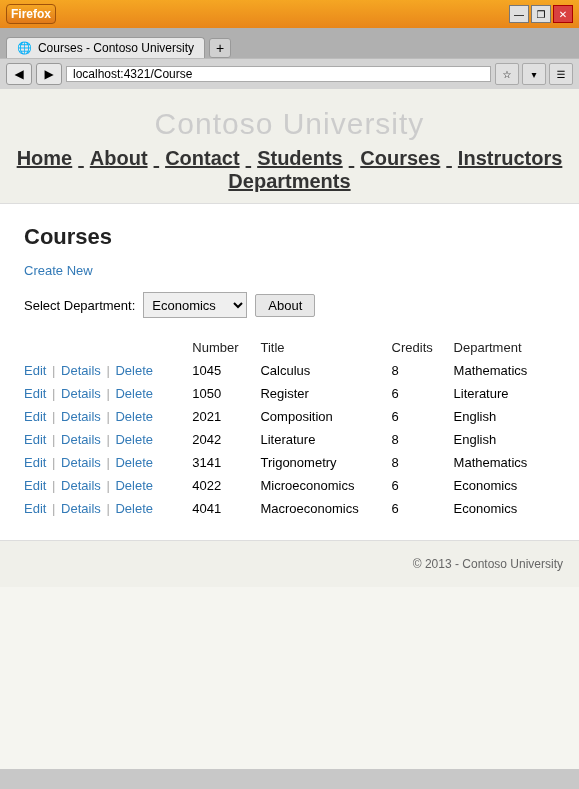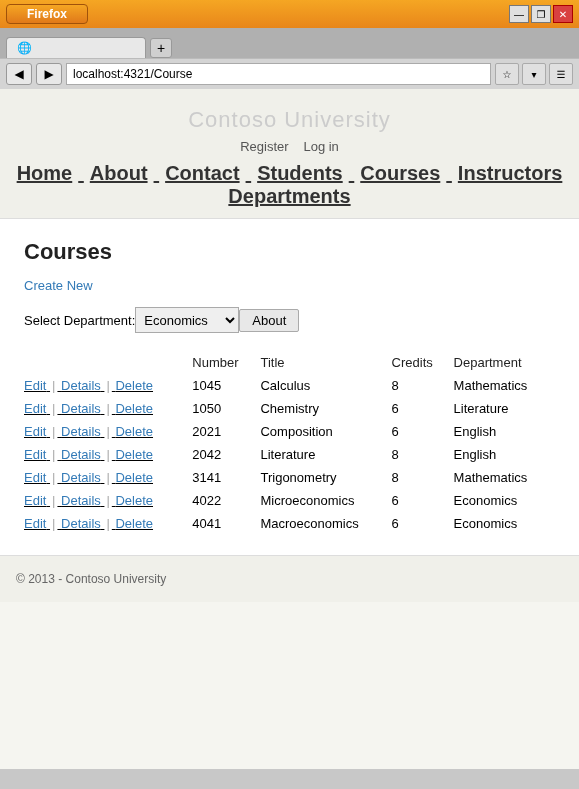--- a/index.html
+++ b/index.html
@@ -9,21 +9,21 @@
     .browser-chrome { background: #d9d9d9; }
     .title-bar {
       background: linear-gradient(to bottom, #f5a623, #e8861a);
       display: flex; align-items: center; justify-content: space-between;
       padding: 3px 6px; height: 28px;
     }
     .firefox-btn {
       background: linear-gradient(to bottom, #f5a623, #e0791a);
       border: 1px solid #a0520a; border-radius: 4px;
       color: white; font-weight: bold; font-size: 12px;
-      padding: 2px 20px; cursor: pointer;
+      padding: 2px 4px; cursor: pointer;
     }
     .window-controls { display: flex; gap: 2px; }
     .win-btn {
       width: 20px; height: 18px; border: 1px solid #777;
       background: #e0e0e0; font-size: 10px; cursor: pointer;
       display: flex; align-items: center; justify-content: center;
     }
     .win-btn.close { background: #d94040; color: white; border-color: #a00; }
     .tab-bar {
       display: flex; align-items: flex-end; padding: 4px 6px 0;
@@ -33,105 +33,101 @@
       background: #e8e8e8; border: 1px solid #999; border-bottom: none;
       padding: 3px 10px; font-size: 12px; border-radius: 4px 4px 0 0;
       display: flex; align-items: center; gap: 6px; min-width: 140px;
     }
     .tab-new { width: 22px; height: 20px; background: #d0d0d0; border: 1px solid #999; border-radius: 3px; display: flex; align-items: center; justify-content: center; font-size: 14px; cursor: pointer; margin-left: 4px; }
     .address-bar {
       display: flex; align-items: center; padding: 4px 6px; gap: 4px;
       background: #d4d4d4; border-top: 1px solid #bbb;
     }
     .nav-btn { width: 26px; height: 22px; background: #e8e8e8; border: 1px solid #999; border-radius: 3px; cursor: pointer; display: flex; align-items: center; justify-content: center; font-size: 12px; }
-    .url-input { flex: 1; height: 22px; border: 1px solid #aaa; padding: 2px 6px; font-size: 12px; background: white; }
+    .url-input { flex: 1; height: 16px; border: 1px solid #aaa; padding: 2px 6px; font-size: 12px; background: white; }
     .toolbar-icons { display: flex; gap: 3px; }
     .toolbar-icon { width: 24px; height: 22px; background: #e0e0e0; border: 1px solid #aaa; border-radius: 2px; display: flex; align-items: center; justify-content: center; font-size: 10px; cursor: pointer; }
 
     
     .page-content {
       background: #f5f5f0;
       min-height: 680px;
     }
 
     .site-header {
       background: #f0f0ea;
       text-align: center;
       padding: 18px 0 10px;
       border-bottom: 1px solid #ddd;
     }
     .site-title {
-      font-size: 22px;
+      font-size: 30px;
       font-weight: normal;
       color: #ccc;
       letter-spacing: 1px;
       margin-bottom: 6px;
     }
     .header-links { font-size: 13px; color: #555; margin-bottom: 8px; }
     .header-links a { color: #555; text-decoration: none; margin: 0 2px; }
     .nav-menu { font-size: 20px; font-weight: bold; color: #333; text-decoration: underline; }
     .nav-menu a { color: #333; text-decoration: none; margin: 0 6px; }
 
     .content-area { padding: 20px 24px; background: white; margin: 0; }
 
     h1.page-heading { font-size: 22px; font-weight: bold; margin-bottom: 12px; color: #222; }
 
     .create-link { color: #337ab7; text-decoration: none; font-size: 13px; text-align: center; }
 
-    .filter-row { display: flex; align-items: center; margin: 14px 0 18px; font-size: 13px; }
+    .filter-row { display: flex; align-items: center; gap: 8px; margin: 14px 0 18px; font-size: 13px; }
     .filter-row select { height: 26px; border: 1px solid #aaa; padding: 2px 4px; font-size: 13px; }
     .filter-btn { background: #e8e8e8; border: 1px solid #aaa; padding: 3px 12px; font-size: 13px; cursor: pointer; border-radius: 2px; }
 
     table { border-collapse: collapse; width: 100%; }
     thead th { font-weight: normal; padding: 4px 10px 4px 0; font-size: 13px; text-align: left; color: #222; }
     tbody tr td { padding: 4px 10px 4px 0; font-size: 13px; vertical-align: top; }
-    .actions { white-space: nowrap; text-decoration: underline; }
+    .actions { white-space: nowrap; }
     .actions a { color: #337ab7; text-decoration: none; font-size: 13px; }
     .actions .sep { color: #aaa; margin: 0 2px; }
 
-    .footer { text-align: left; padding: 16px; font-size: 12px; color: #666; background: #f0f0ea; border-top: 1px solid #ddd; margin-top: 0; }
+    .footer { text-align: right; padding: 16px; font-size: 12px; color: #666; background: #f0f0ea; border-top: 1px solid #ddd; margin-top: 0; }
   </style>
 </head>
 <body>
 
 <div class="browser-chrome">
   <div class="title-bar">
     <button class="firefox-btn">Firefox</button>
     <div class="window-controls">
       <button class="win-btn">—</button>
       <button class="win-btn">❐</button>
       <button class="win-btn close">✕</button>
     </div>
   </div>
   <div class="tab-bar">
     <div class="tab">
       <span>🌐</span>
+      <span>Courses - Contoso University</span>
     </div>
     <div class="tab-new">+</div>
   </div>
   <div class="address-bar">
     <button class="nav-btn">◀</button>
     <button class="nav-btn">▶</button>
     <input class="url-input" type="text" value="localhost:4321/Course" style="">
     <div class="toolbar-icons">
       <div class="toolbar-icon">☆</div>
       <div class="toolbar-icon">▾</div>
       <div class="toolbar-icon">☰</div>
     </div>
   </div>
 </div>
 
 <div class="page-content">
   <div class="site-header">
     <div class="site-title">Contoso University</div>
-    <div class="header-links">
-      <a href="#">Register</a>
-      &nbsp;
-      <a href="#">Log in</a>
-    </div>
     <div class="nav-menu">
       <a href="#">Home</a>
       <a href="#">About</a>
       <a href="#">Contact</a>
       <a href="#">Students</a>
       <a href="#">Courses</a>
       <a href="#">Instructors</a>
       <br>
       <a href="#">Departments</a>
     </div>
@@ -179,21 +175,21 @@
   </tr>
           <tr>
     <td class="actions">
       <a href="#">Edit</a>
       <span class="sep">|</span>
       <a href="#">Details</a>
       <span class="sep">|</span>
       <a href="#">Delete</a>
     </td>
     <td>1050</td>
-    <td>Chemistry</td>
+    <td>Register</td>
     <td>6</td>
     <td>Literature</td>
   </tr>
           <tr>
     <td class="actions">
       <a href="#">Edit</a>
       <span class="sep">|</span>
       <a href="#">Details</a>
       <span class="sep">|</span>
       <a href="#">Delete</a>

